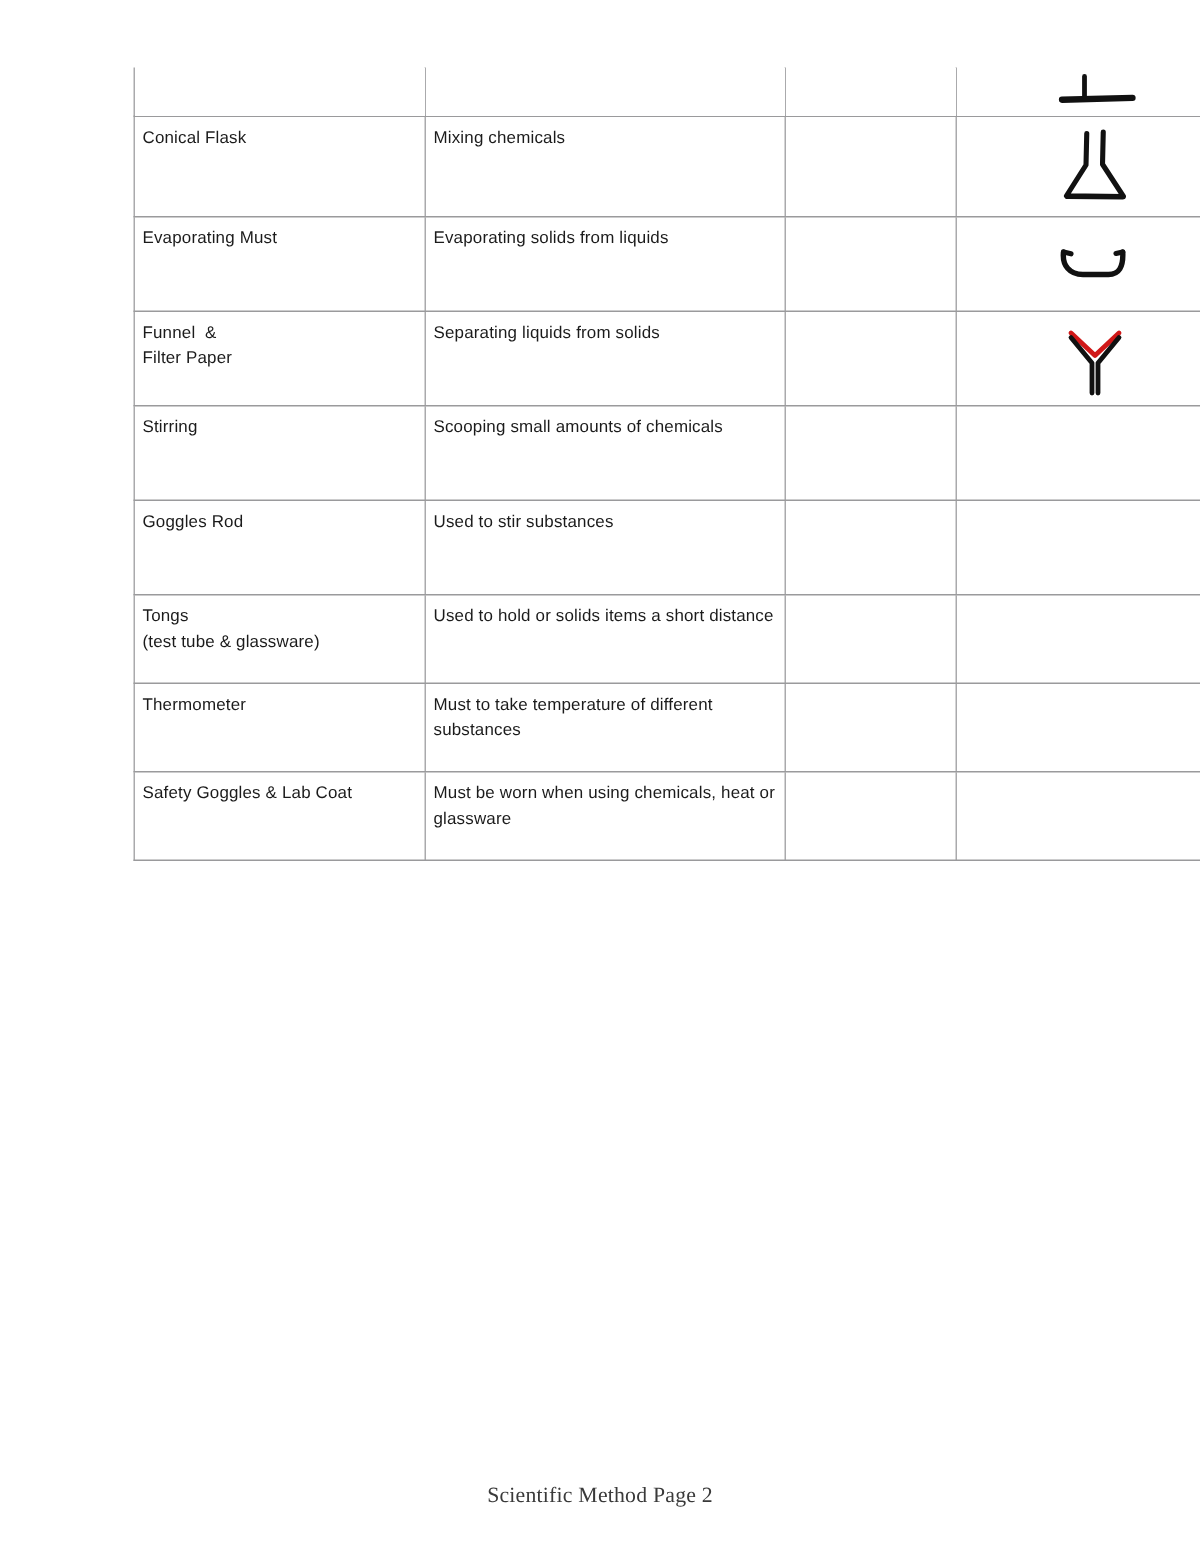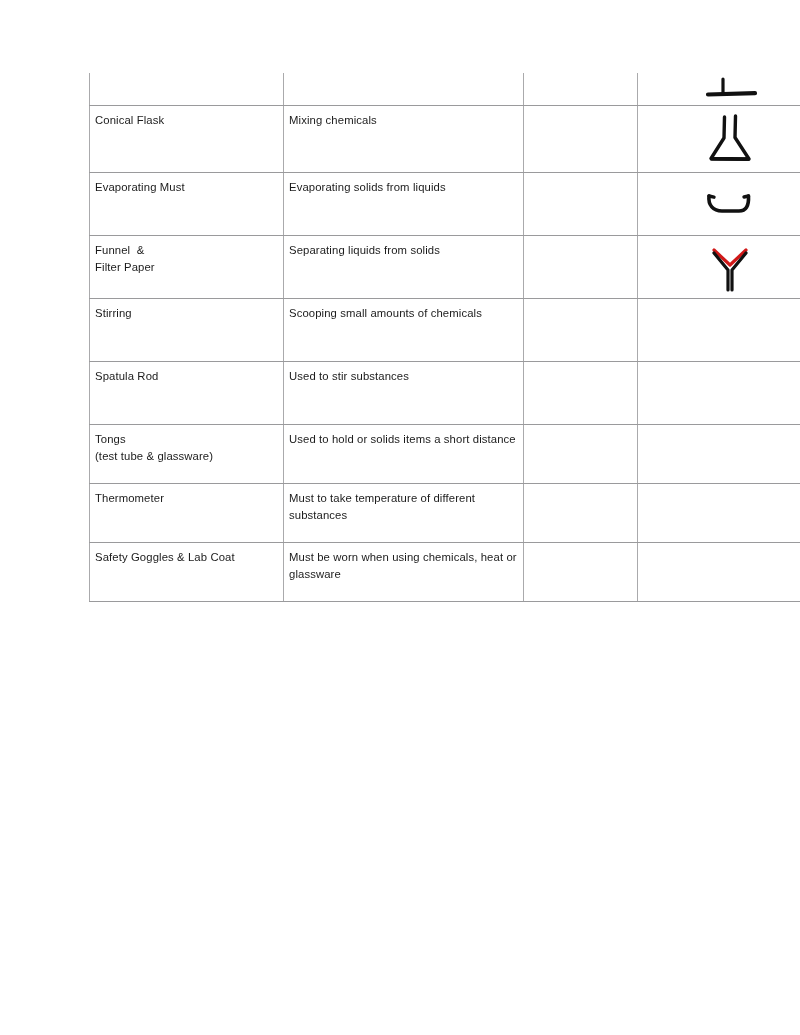--- a/index.html
+++ b/index.html
@@ -13,21 +13,20 @@
     position: relative;
     font-family: "Liberation Sans", sans-serif;
     color: #000000;
     overflow: hidden;
   }
 
   #page {
     position: absolute;
     inset: 0;
     background: #ffffff;
-    margin-top: 28px;
   }
 
   
   #equipment-table {
     position: absolute;
     left: 89px;
     top: 45px;
     width: 688px;
     border-collapse: collapse;
     table-layout: fixed;
@@ -197,21 +196,21 @@
         <td class="col-blank">
           <span class="cell-text"></span>
         </td>
         <td class="col-draw">
           <span class="cell-text"></span>
         </td>
       </tr>
 
       <tr class="row-medium">
         <td class="col-name">
-          <span class="cell-text">Spatula Rod</span>
+          <span class="cell-text">Goggles Rod</span>
         </td>
         <td class="col-desc">
           <span class="cell-text">Used to stir substances</span>
         </td>
         <td class="col-blank">
           <span class="cell-text"></span>
         </td>
         <td class="col-draw">
           <span class="cell-text"></span>
         </td>
@@ -259,14 +258,17 @@
           <span class="cell-text"></span>
         </td>
         <td class="col-draw">
           <span class="cell-text"></span>
         </td>
       </tr>
 
     </tbody>
   </table>
 
+  <div id="page-footer">
+    <span>Scientific Method Page 2</span>
+  </div>
 
 </div>
 
 </body></html>

